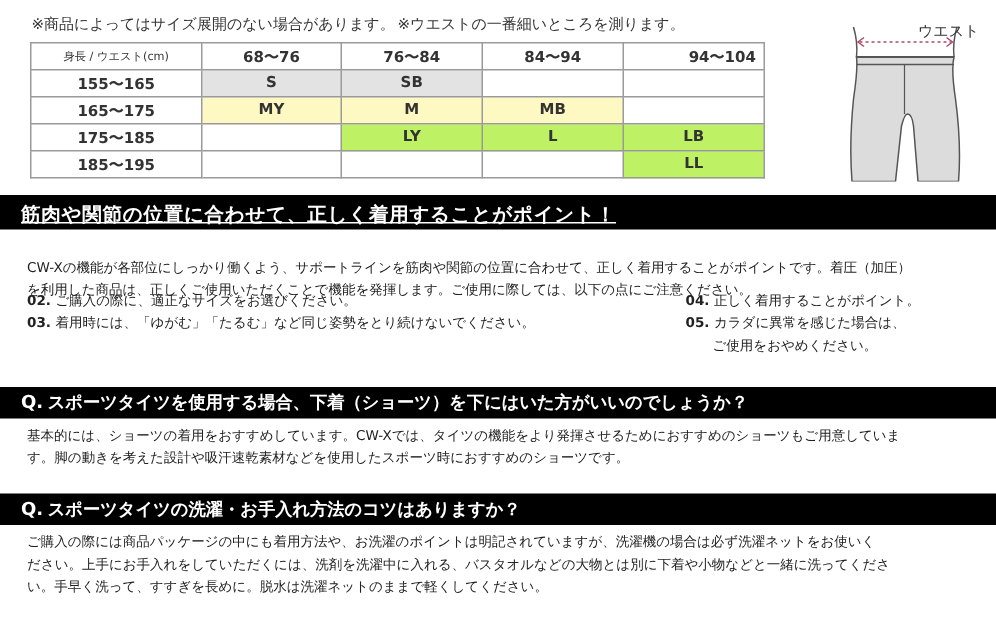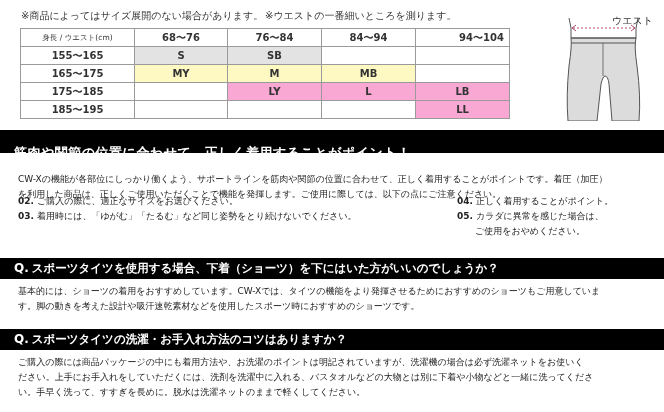--- a/index.html
+++ b/index.html
@@ -3,25 +3,25 @@
 <meta charset="utf-8">
 <style>
   * { margin:0; padding:0; box-sizing:border-box; }
   body { width:664px; height:412px; background:#fff; font-family:"DejaVu Sans", sans-serif; color:#222; position:relative; overflow:hidden; }
   .note { position:absolute; top:9px; font-size:10px; color:#333; white-space:nowrap; }
   table.size { position:absolute; left:20px; top:28px; border-collapse:collapse; }
   table.size td { border:1px solid #9a9a9a; height:18px; text-align:center; font-size:10px; font-weight:bold; color:#333; padding:0; }
   table.size td.hdr-first { font-size:7.5px; font-weight:normal; }
   .c-light { background:#e3e3e3; }
   .c-mid { background:#fef9c3; }
-  .c-dark { background:#f9a8d4; }
+  .c-dark { background:#bef264; }
   .waist-fig { position:absolute; left:552px; top:6px; width:110px; height:115px; }
   .waist-label { position:absolute; left:612px; top:14px; font-size:10px; color:#333; }
   .bar { position:absolute; left:0; width:664px; background:#000; color:#fff; font-weight:bold; white-space:nowrap; }
-  .bar1 { top:130px; height:23px; font-size:13px; padding:14px 0 0 14px; letter-spacing:0.5px;text-decoration:underline; }
+  .bar1 { top:130px; height:23px; font-size:13px; padding:4px 0 0 14px; letter-spacing:0.5px;text-decoration:underline; }
   .barq { height:21px; font-size:11.5px; padding:3px 0 0 14px; }
   .barq .q { font-size:12px; margin-right:3px; }
   .para { position:absolute; left:18px; font-size:9px; line-height:15px; color:#222; white-space:nowrap; }
   .list { position:absolute; font-size:9px; line-height:15px; color:#222; white-space:nowrap; }
   .list b { margin-right:3px; }
   .indent { padding-left:18px; }
 </style>
 </head>
 <body>
 

